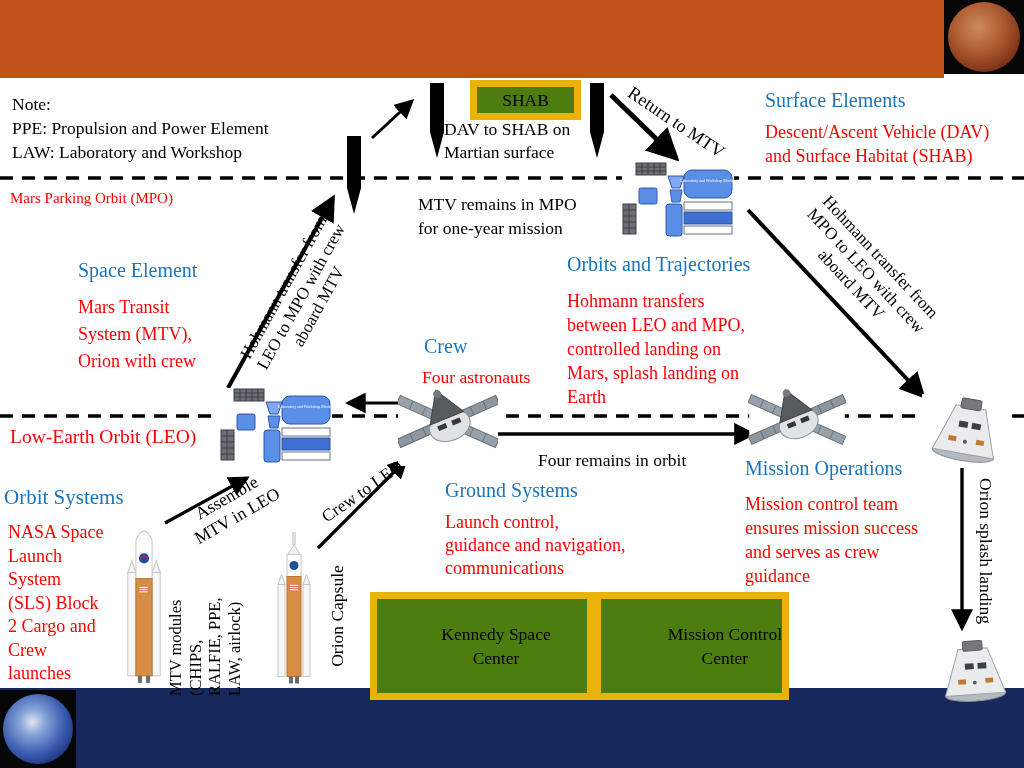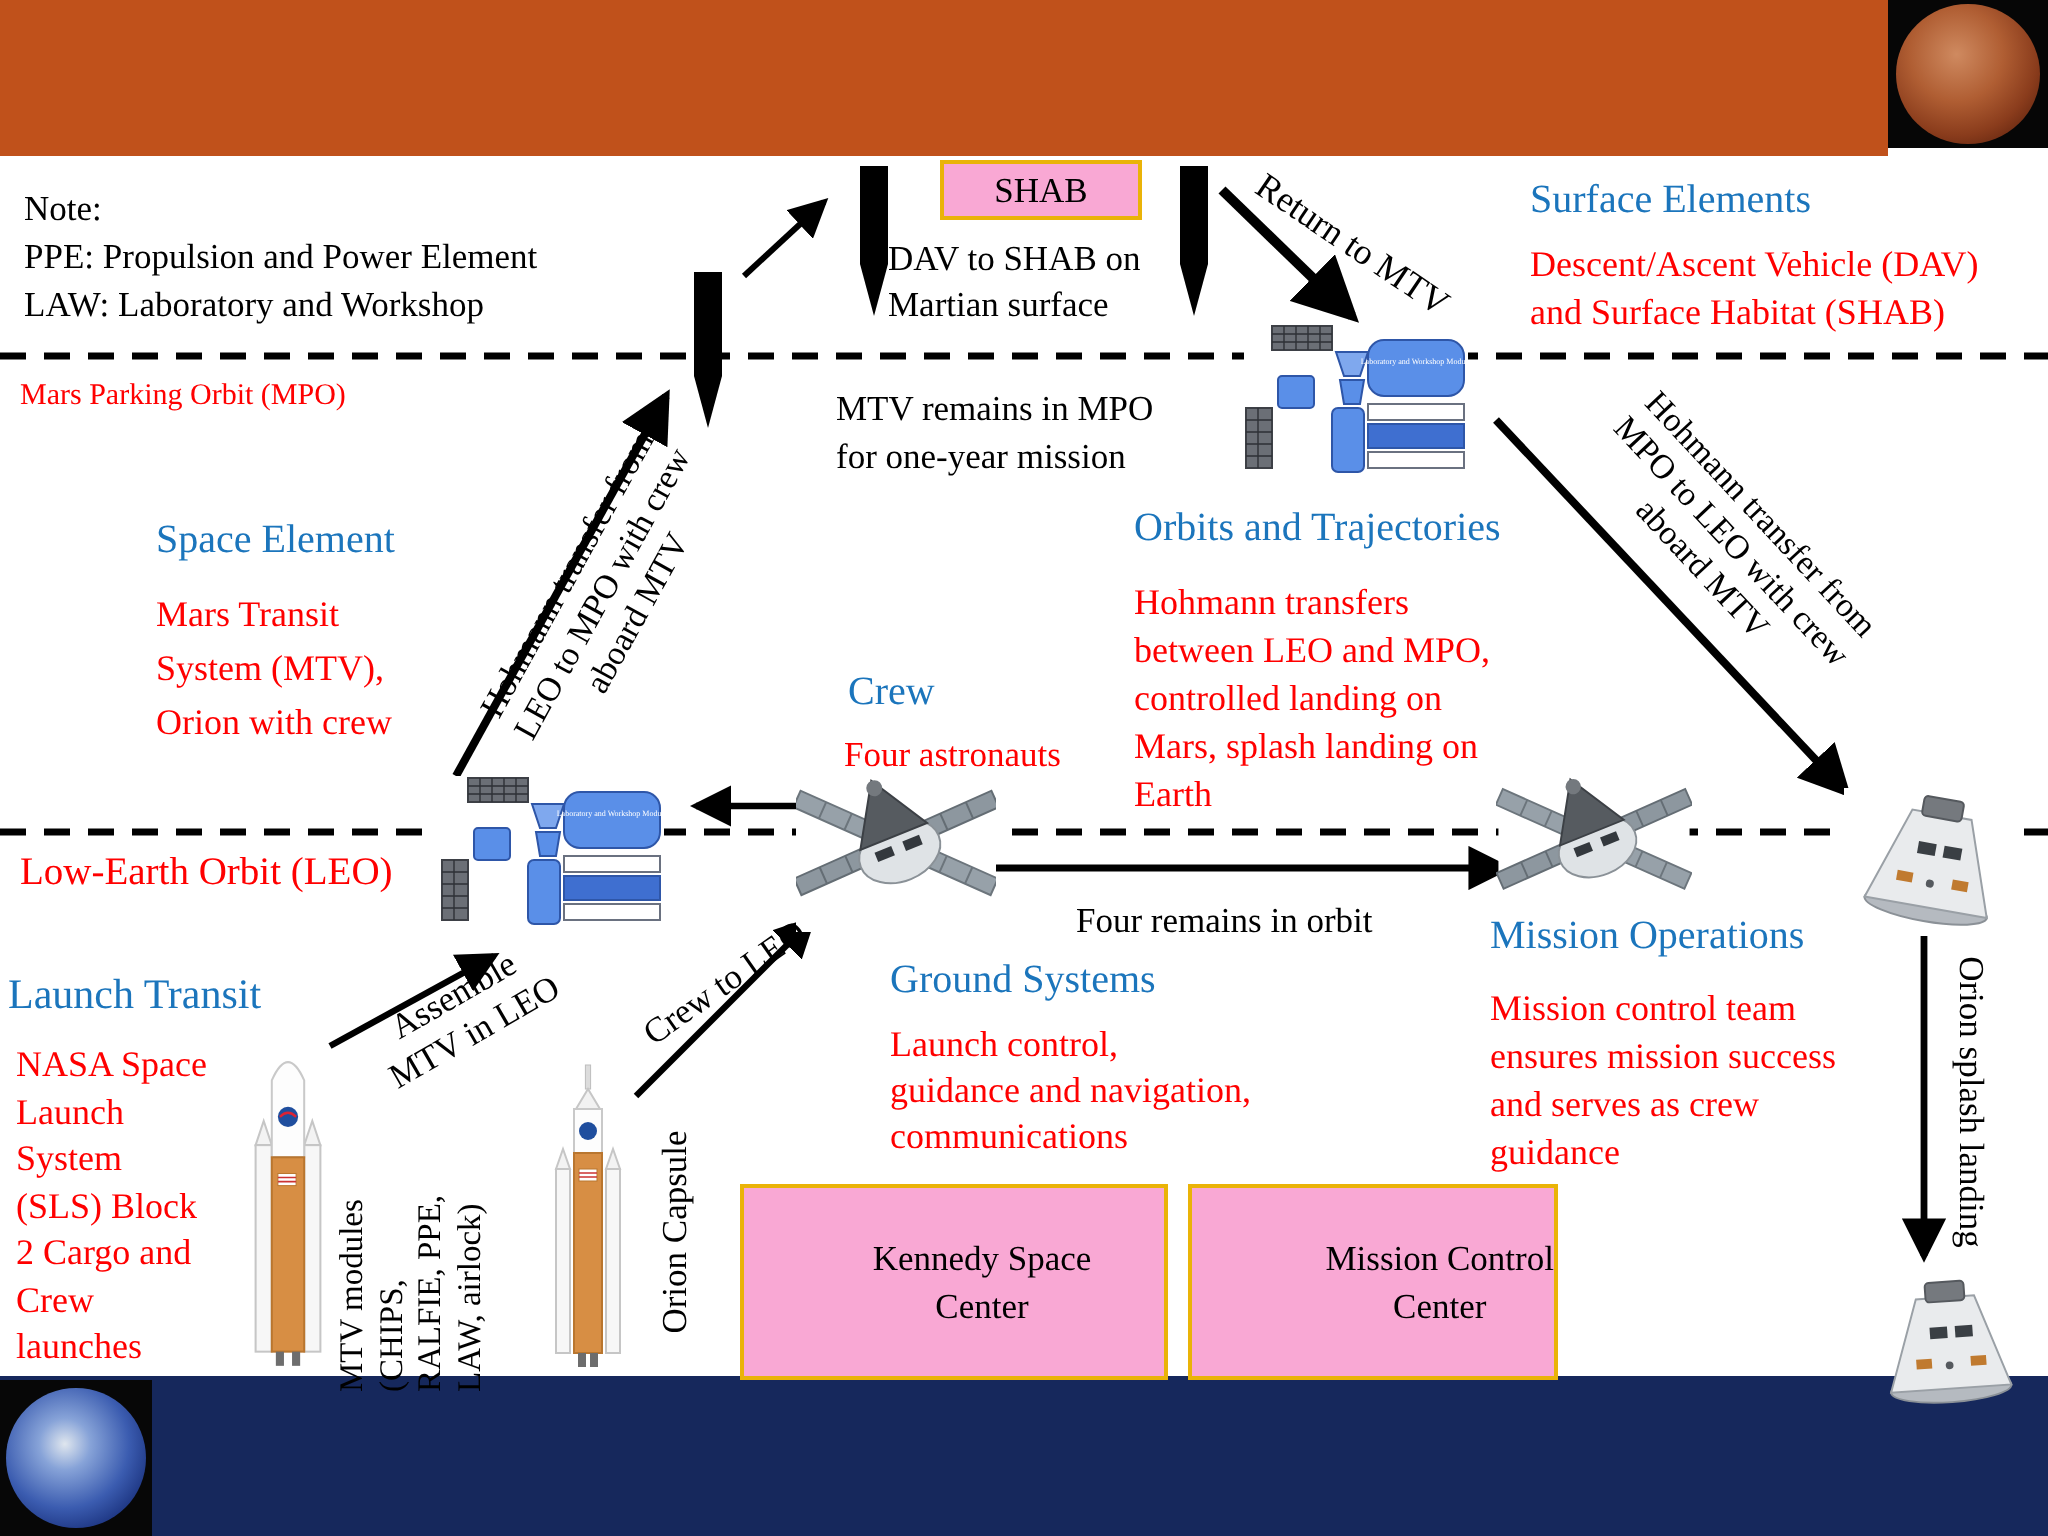--- a/index.html
+++ b/index.html
@@ -5,21 +5,21 @@
   html,body{margin:0;padding:0;}
   #slide{position:relative;width:1024px;height:768px;background:#ffffff;overflow:hidden;
          font-family:"Liberation Serif", serif;}
   .abs{position:absolute;}
   .t{position:absolute;font-family:"Liberation Serif", serif;color:#000;font-size:18px;line-height:24px;}
   .blue{color:#1B75BC;font-size:20px;text-align:right;}
   .red{color:#FF0000;}
   .ml{white-space:pre-line;}
   .ctr{text-align:center;}
   .rot{transform-origin:50% 50%;}
-  .box{position:absolute;border:2px solid #eab308;background:#f9a8d4;display:flex;align-items:center;justify-content:center;
+  .box{position:absolute;border:7px solid #eab308;background:#4d7c0f;display:flex;align-items:center;justify-content:center;
        text-align:center;font-size:17.5px;line-height:24px;}
   .band-top{position:absolute;left:0;top:0;width:944px;height:78px;background:#C0511B;}
   .mars-block{position:absolute;left:944px;top:0;width:80px;height:74px;background:#060606;overflow:hidden;}
   .mars-globe{position:absolute;left:4px;top:2px;width:72px;height:70px;border-radius:50%;
        background:radial-gradient(circle at 42% 36%, #cf8a60 0%, #b05e33 38%, #8a3c1c 66%, #541d0b 92%);}
   .band-bottom{position:absolute;left:0;top:688px;width:1024px;height:80px;background:#16285C;}
   .earth-block{position:absolute;left:0px;top:690px;width:76px;height:78px;background:#070707;overflow:hidden;}
   .earth-globe{position:absolute;left:3px;top:4px;width:70px;height:70px;border-radius:50%;
        background:radial-gradient(circle at 42% 40%, #dfe6ee 0%, #87a3d8 22%, #3b5cb0 55%, #1c3480 78%, #0e1d55 95%);}
   svg{display:block;}
@@ -259,21 +259,21 @@
 between LEO and MPO,
 controlled landing on
 Mars, splash landing on
 Earth</div>
 
   <div class="t blue" style="left:424px;top:334px;">Crew</div>
   <div class="t red" style="left:422px;top:365px;font-size:17.5px;">Four astronauts</div>
 
   <div class="t red" style="left:10px;top:425px;font-size:19.5px;">Low-Earth Orbit (LEO)</div>
 
-  <div class="t blue" style="left:4px;top:485px;font-size:21px;">Launch Transit</div>
+  <div class="t blue" style="left:4px;top:485px;font-size:21px;">Orbit Systems</div>
   <div class="t red ml" style="left:8px;top:521px;line-height:23.5px;">NASA Space
 Launch
 System
 (SLS) Block
 2 Cargo and
 Crew
 launches</div>
 
   <div class="t ml ctr rot" style="left:176px;top:486px;width:112px;font-size:17.5px;line-height:21px;transform:rotate(-30deg);">Assemble
 MTV in LEO</div>

